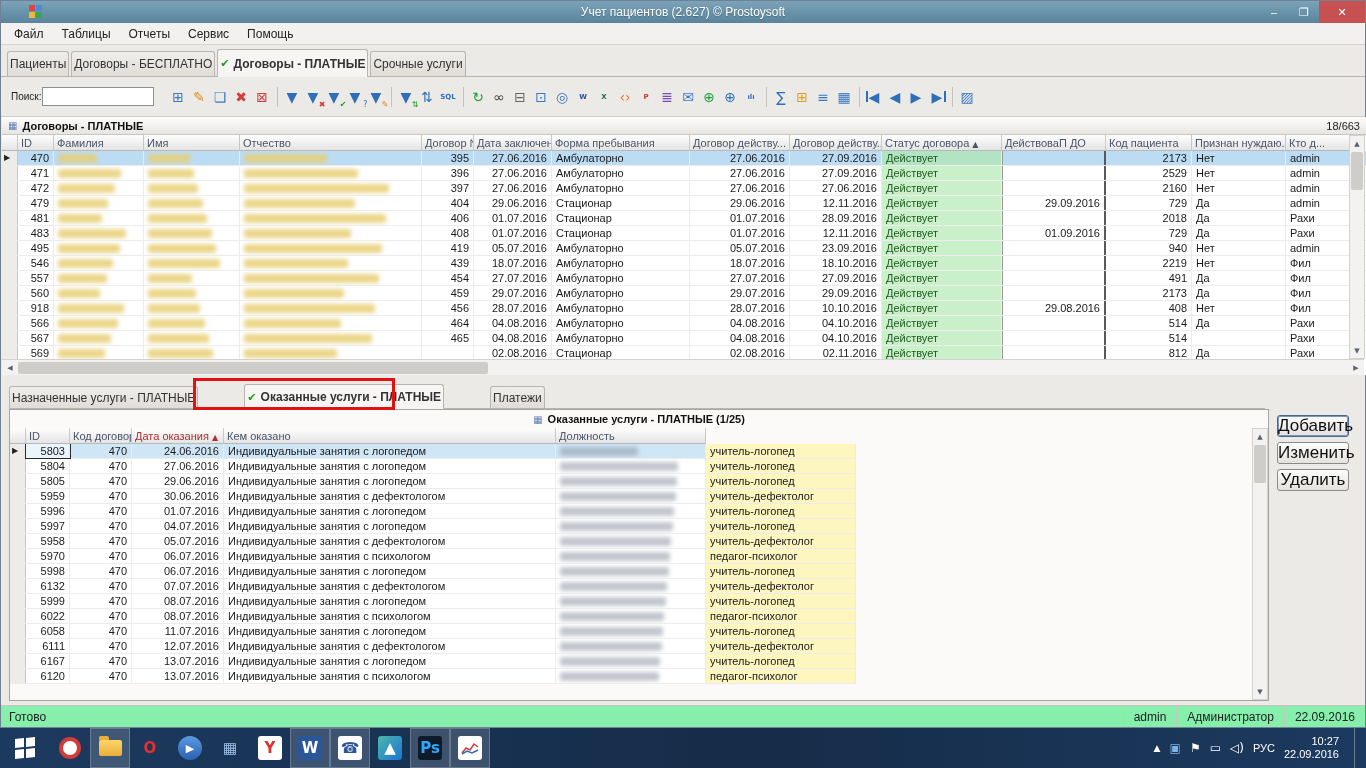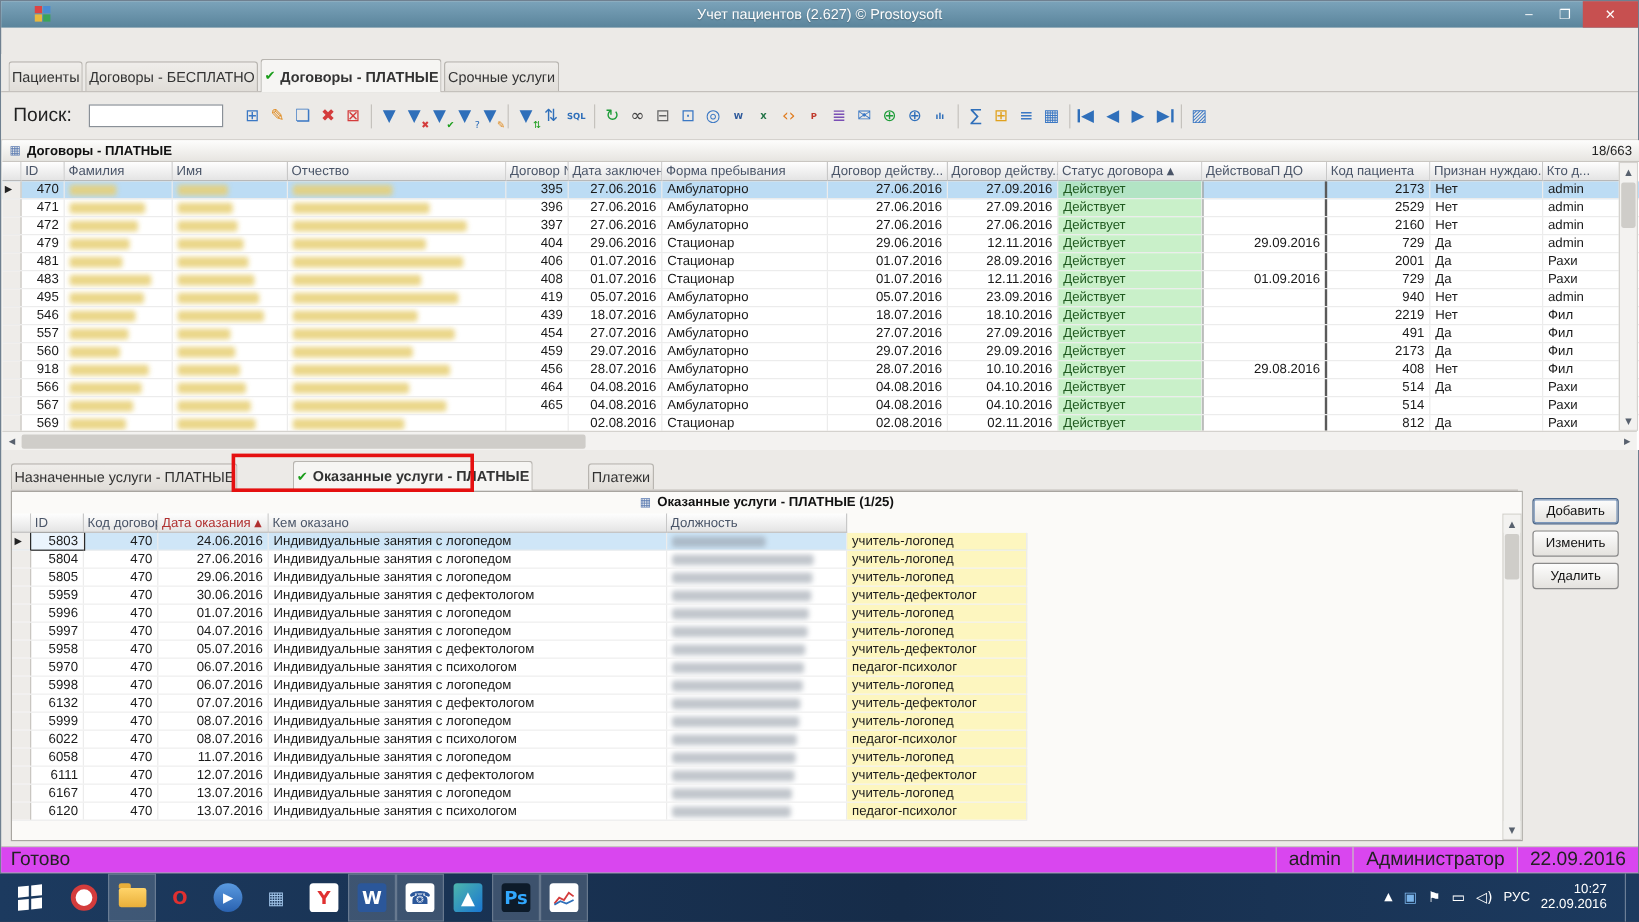--- a/index.html
+++ b/index.html
@@ -23,40 +23,40 @@
 
   
   .tabbar { position:absolute; left:0; top:44px; right:0; height:32px; background:#eceae7; border-bottom:1px solid #b8b5b0; display:flex; align-items:flex-end; padding-left:6px; }
   .tab { height:25px; display:flex; align-items:center; gap:4px; padding:0 2px; font-size:12px; color:#333;
          background:linear-gradient(#f0eeeb,#e0ddd8); border:1px solid #b8b5b0; border-bottom:none; border-radius:3px 3px 0 0; margin-right:2px; cursor:pointer; }
   .tab.active { background:#f6f5f3; height:28px; font-weight:bold; position:relative; top:1px; }
   .tab-check { color:#1a9d1a; font-size:11px; font-family:"DejaVu Sans",sans-serif; }
 
   
   .toolbar { position:absolute; left:0; top:76px; right:0; height:40px; background:#eceae7; border-bottom:1px solid #cfccc7; display:flex; align-items:center; padding-left:10px; }
-  .search-label { font-size:16px; color:#222; margin-right:14px; }
+  .search-label { font-size:10px; color:#222; margin-right:0; }
   .search-input { width:112px; height:19px; border:1px solid #8a9097; background:#fff; font-size:12px; padding:0 3px; margin-right:14px; }
   .tbi { width:21px; height:21px; display:flex; align-items:center; justify-content:center; font-size:14px; font-family:"DejaVu Sans",sans-serif; position:relative; cursor:pointer; border-radius:3px; }
   .tbi.txt { font-size:7px; font-weight:bold; }
   .tbi .badge { position:absolute; right:-2px; bottom:-2px; font-size:8px; }
   .tbi.bar-l::before { content:""; position:absolute; left:2px; top:5px; bottom:5px; width:2px; background:#2f6fba; }
   .tbi.bar-r::after { content:""; position:absolute; right:2px; top:5px; bottom:5px; width:2px; background:#2f6fba; }
   .tb-sep { width:1px; height:20px; background:#c5c2bd; margin:0 4px; }
 
   
   .upper { position:absolute; left:1px; top:116px; width:1364px; height:258px; background:#fff; }
   .group-hdr { height:18px; background:linear-gradient(#fdfdfc,#e7e5e1); border-bottom:1px solid #c9c6c1; display:flex; align-items:center; padding:0 6px; font-size:11px; }
   .group-hdr .gh-icon { color:#5a7ab0; margin-right:5px; font-size:10px; font-family:"DejaVu Sans",sans-serif; }
   .group-hdr .gh-title { font-weight:bold; color:#111; }
   .group-hdr .gh-counter { margin-left:auto; color:#222; }
 
   .u-grid { --ucols:16px 36px 90px 96px 182px 52px 78px 138px 100px 92px 120px 104px 86px 94px 64px; }
   .u-head, .u-row { display:grid; grid-template-columns:var(--ucols); }
   .u-head { height:16px; }
-  .hcell { font-size:11px; color:#4a5568; background:linear-gradient(#fefefe,#e4e4e4); border-right:1px solid #c8c8c8; border-bottom:1px solid #b8b8b8; padding:1px 3px; white-space:nowrap; overflow:hidden; display:flex; align-items:center; cursor:pointer; }
+  .hcell { font-size:11px; color:#4a5568; background:linear-gradient(#fefefe,#e4e4e4); border-right:1px solid #c8c8c8; border-bottom:1px solid #b8b8b8; padding:1px 3px; white-space:nowrap; overflow:hidden; display:flex; align-items:flex-end; cursor:pointer; }
   .hcell.red { color:#b03030; }
   .sort { font-size:8px; margin-left:3px; font-family:"DejaVu Sans",sans-serif; }
   .u-body { height:208px; overflow:hidden; }
   .u-row { height:15px; border-bottom:1px solid #ececec; }
   .cell { font-size:11px; color:#1a1a1a; padding:0 4px; white-space:nowrap; overflow:hidden; border-right:1px solid #ececec; line-height:14px; }
   .cell.r { text-align:right; }
   .cell.marker { background:#eeece9; border-right:1px solid #c9c6c1; padding:0 2px; font-size:8px; color:#222; display:flex; align-items:center; font-family:"DejaVu Sans",sans-serif; }
   .cell.st { background:#c9f0c9; color:#205a20; }
   .cell.until { border-left:1px solid #9a9a9a; border-right:2px solid #5a5a5a; }
   .u-row.sel { background:#bcdcf4; }
@@ -92,25 +92,25 @@
   .l-body { height:256px; overflow:hidden; }
   .l-row { height:15px; border-bottom:1px solid #ececec; background:#fff; }
   .l-row .cell.role { background:#fdf6bf; }
   .l-row.sel { background:#cfe6f7; }
   .l-row.sel .cell.role { background:#fdf6bf; }
   .cell.focus { outline:1px solid #2a2a2a; background:#eaf4fd; }
   .l-vscroll { right:0; top:18px; height:272px; }
 
   
   .side-btns { position:absolute; right:16px; top:414px; display:flex; flex-direction:column; gap:5px; width:72px; }
-  .btn { height:22px; font-size:11px; color:#111; background:linear-gradient(#fdfdfd,#e4e2de); border:1px solid #8a8a8a; border-radius:3px; cursor:pointer; font-family:"Liberation Sans",sans-serif; }
+  .btn { height:22px; font-size:17px; color:#111; background:linear-gradient(#fdfdfd,#e4e2de); border:1px solid #8a8a8a; border-radius:3px; cursor:pointer; font-family:"Liberation Sans",sans-serif; }
   .btn.primary { border:1px solid #4a668a; box-shadow:0 0 0 1px #7a96ba inset; }
 
   
-  .statusbar { position:absolute; left:0; bottom:0; right:0; height:22px; background:#d946ef; border-top:1px solid #c9c6c1; display:flex; align-items:center; font-size:16px; color:#222; }
+  .statusbar { position:absolute; left:0; bottom:0; right:0; height:22px; background:#86efac; border-top:1px solid #c9c6c1; display:flex; align-items:center; font-size:12px; color:#222; }
   .sb-ready { padding:0 8px; }
   .sb-right { margin-left:auto; display:flex; height:100%; }
   .sb-box { border-left:1px solid #c9c6c1; padding:0 10px; display:flex; align-items:center; }
 
   
   .taskbar { position:absolute; left:0; bottom:0; width:1366px; height:40px; background:linear-gradient(90deg,#1c3a5f 0%,#162c49 55%,#1c3a5f 100%); display:flex; align-items:center; }
   .start { width:50px; height:40px; display:flex; align-items:center; justify-content:center; cursor:pointer; }
   .start .logo { display:grid; grid-template-columns:9px 9px; grid-template-rows:9px 9px; gap:2px; transform:skewY(-6deg); }
   .start .logo i { background:#fff; display:block; }
   .task-icon { width:40px; height:40px; display:flex; align-items:center; justify-content:center; cursor:pointer; position:relative; }
@@ -140,20 +140,27 @@
         <i></i>
       </span>
     <span class="title-text">Учет пациентов (2.627) © Prostoysoft</span>
     <span class="win-controls">
       <span class="win-btn">–</span>
       <span class="win-btn">❐</span>
       <span class="win-btn close">✕</span>
     </span>
   </div>
 
+  <div class="menubar" id="menu">
+      <div class="menu-item">Файл</div>
+      <div class="menu-item">Таблицы</div>
+      <div class="menu-item">Отчеты</div>
+      <div class="menu-item">Сервис</div>
+      <div class="menu-item">Помощь</div>
+    </div>
 
   <div class="tabbar" id="main-tabs">
       <div class="tab">
         <span>Пациенты</span>
       </div>
       <div class="tab">
         <span>Договоры - БЕСПЛАТНО</span>
       </div>
       <div class="tab active">
         <span class="tab-check">✔</span>
@@ -340,21 +347,21 @@
           <div class="cell c-fam"><span class="blob" style="width: 54%;"></span></div>
           <div class="cell c-im"><span class="blob" style="width: 68%;"></span></div>
           <div class="cell c-ot"><span class="blob" style="width: 82%;"></span></div>
           <div class="cell c-dog r">406</div>
           <div class="cell c-date r">01.07.2016</div>
           <div class="cell c-form">Стационар</div>
           <div class="cell c-from r">01.07.2016</div>
           <div class="cell c-to r">28.09.2016</div>
           <div class="cell c-st st">Действует</div>
           <div class="cell c-until until r"></div>
-          <div class="cell c-pc r">2001</div>
+          <div class="cell c-pc r">2018</div>
           <div class="cell c-need">Да</div>
           <div class="cell c-who">Рахи</div>
         </div>
         <div class="u-row">
           <div class="cell marker"></div>
           <div class="cell c-id r">483</div>
           <div class="cell c-fam"><span class="blob" style="width: 84%;"></span></div>
           <div class="cell c-im"><span class="blob" style="width: 73%;"></span></div>
           <div class="cell c-ot"><span class="blob" style="width: 62%;"></span></div>
           <div class="cell c-dog r">408</div>

